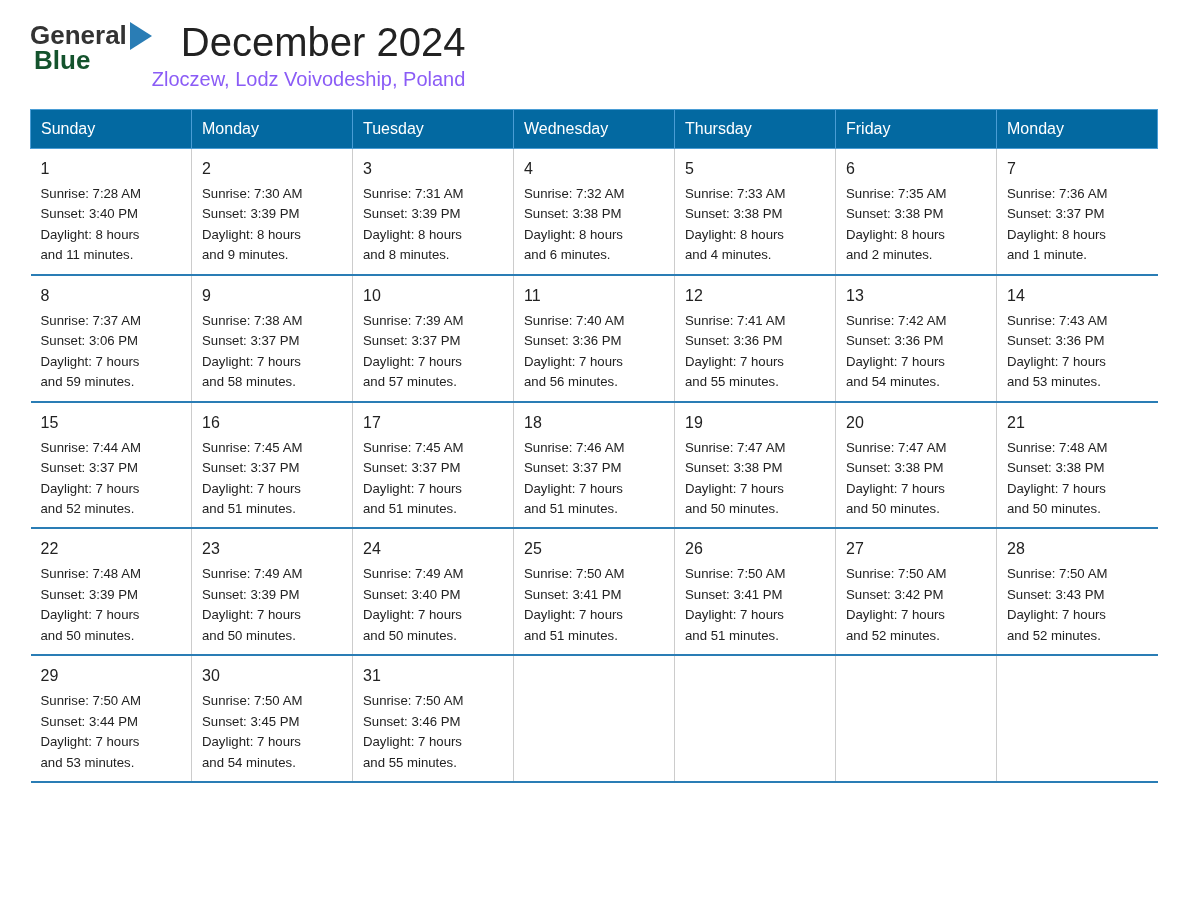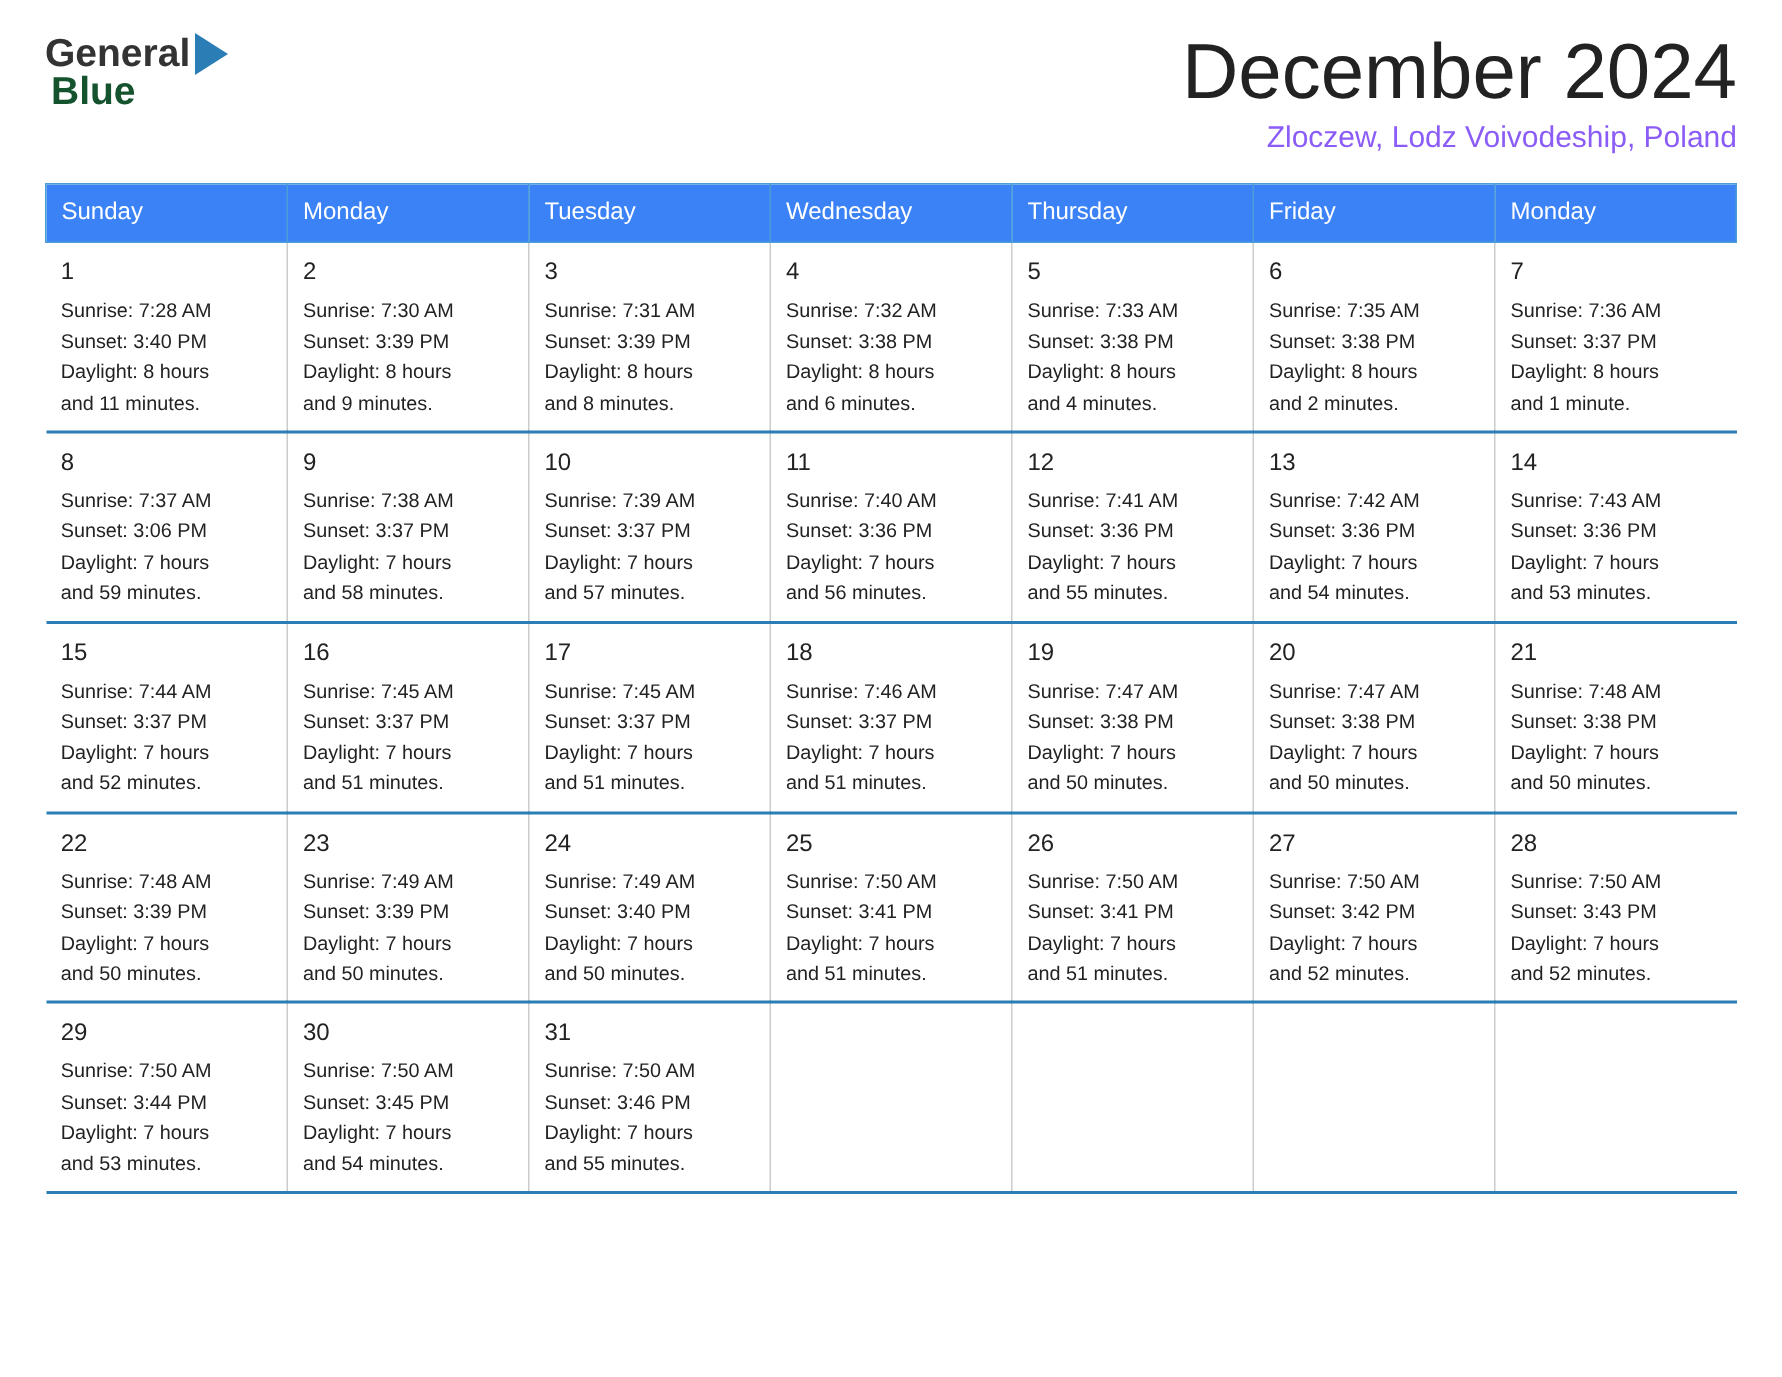--- a/index.html
+++ b/index.html
@@ -5,21 +5,21 @@
     * { margin: 0; padding: 0; box-sizing: border-box; }
     body {
       font-family: Arial, sans-serif;
       background: #fff;
       width: 1188px;
       min-height: 918px;
       padding: 20px 30px;
     }
     .header {
       display: flex;
-      justify-content: space-between;
+      justify-content: flex-start;
       align-items: flex-start;
       margin-bottom: 18px;
     }
     .logo {
       display: flex;
       align-items: center;
       gap: 0;
     }
     .logo-text-general {
       font-size: 26px;
@@ -37,36 +37,36 @@
       flex-direction: column;
     }
     .logo-top {
       display: flex;
       align-items: center;
     }
     .title-section {
       text-align: right;
     }
     .month-title {
-      font-size: 52px;
+      font-size: 40px;
       font-weight: normal;
       color: #222;
       line-height: 1.1;
     }
     .subtitle {
       font-size: 20px;
       color: #8b5cf6;
       margin-top: 4px;
     }
     table {
       width: 100%;
       border-collapse: collapse;
     }
     thead tr {
-      background-color: #3b82f6;
+      background-color: #0369a1;
       padding-left: 28px;
     }
     thead th {
       color: #fff;
       font-size: 16px;
       font-weight: normal;
       padding: 10px 10px;
       text-align: left;
       border: 1px solid #4a9dd5;
     }

